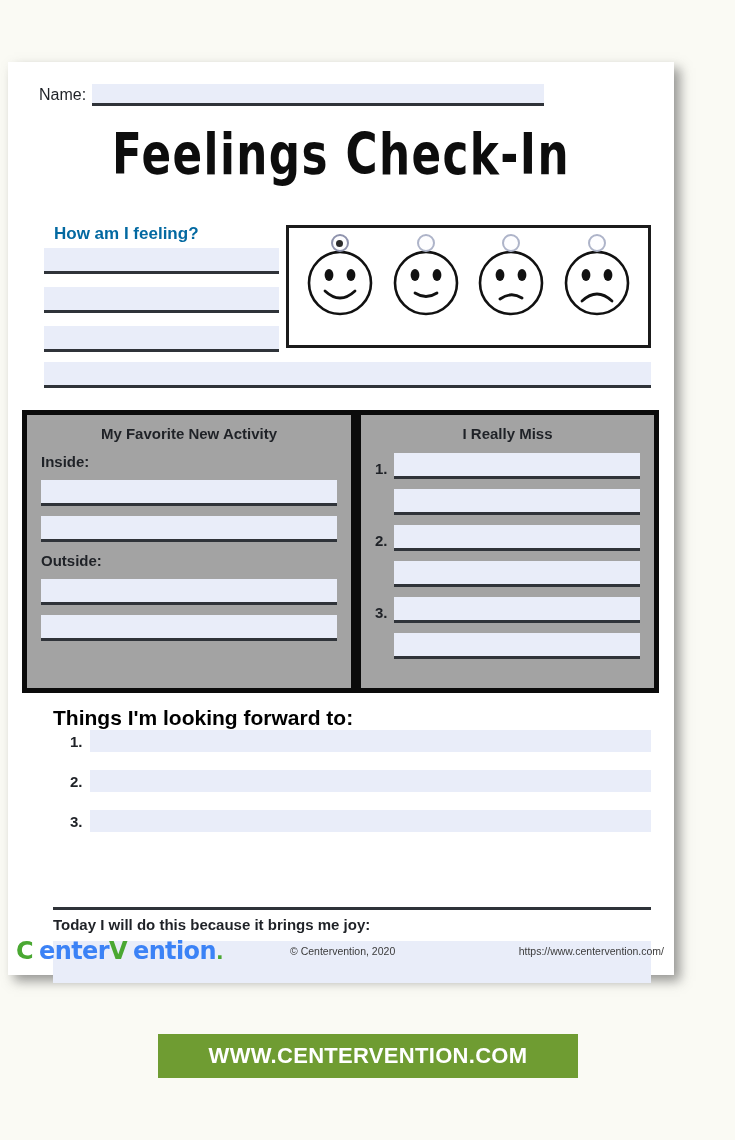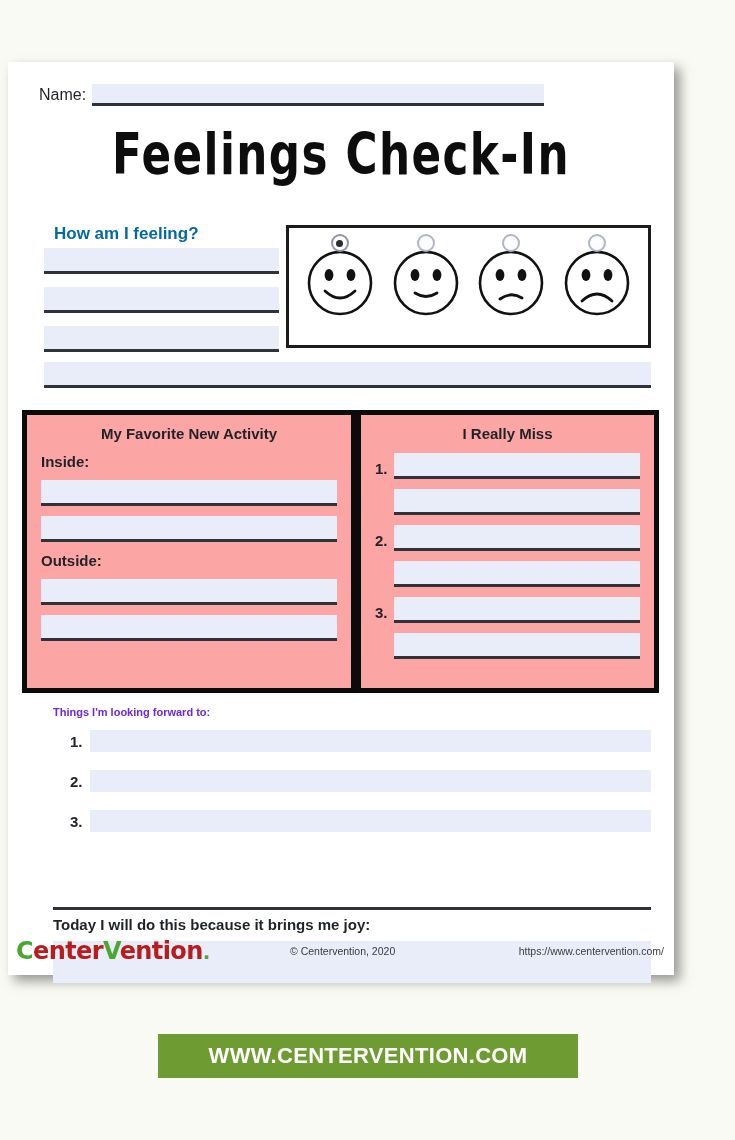--- a/index.html
+++ b/index.html
@@ -166,21 +166,21 @@
     position: absolute;
     left: 14px;
     top: 348px;
     width: 637px;
     height: 283px;
     display: flex;
   }
   .big-box {
     border: 5px solid #0b0b0b;
     box-sizing: border-box;
-    background: #fca5a5;
+    background: #a3a3a3;
     padding: 10px 14px 10px 14px;
   }
   .box-left { width: 334px; }
   .box-right { width: 303px; }
   .box-title {
     text-align: center;
     font-size: 15px;
     font-weight: 600;
     color: #1f2227;
     margin-bottom: 11px;
@@ -205,23 +205,23 @@
     padding-bottom: 2px;
   }
   .num-row .rule { flex: 1; }
   .plain-row { margin-left: 19px; margin-bottom: 10px; }
 
   
   .forward-label {
     position: absolute;
     left: 45px;
     top: 644px;
-    font-size: 11px;
+    font-size: 21px;
     font-weight: 600;
-    color: #6d28d9;
+    color: #000000;
   }
   .forward-list {
     position: absolute;
     left: 62px;
     top: 668px;
     width: 581px;
   }
   .forward-item {
     display: flex;
     align-items: flex-end;
@@ -275,21 +275,21 @@
   .logo {
     position: absolute;
     left: 8px;
     top: 3px;
     font-family: "DejaVu Sans", sans-serif;
     font-size: 24px;
     font-weight: 700;
     letter-spacing: -0.6px;
     white-space: nowrap;
   }
-  .logo .dark { color: #b91c1c; }
+  .logo .dark { color: #3b82f6; margin-left: 6px; }
   .logo .bright { color: #4aa832; }
   .logo .dot { color: #4aa832; font-size: 20px; }
   .copyright {
     position: absolute;
     left: 282px;
     top: 11px;
     font-size: 10.5px;
     color: #3b3b3b;
     text-align: right;
   }

